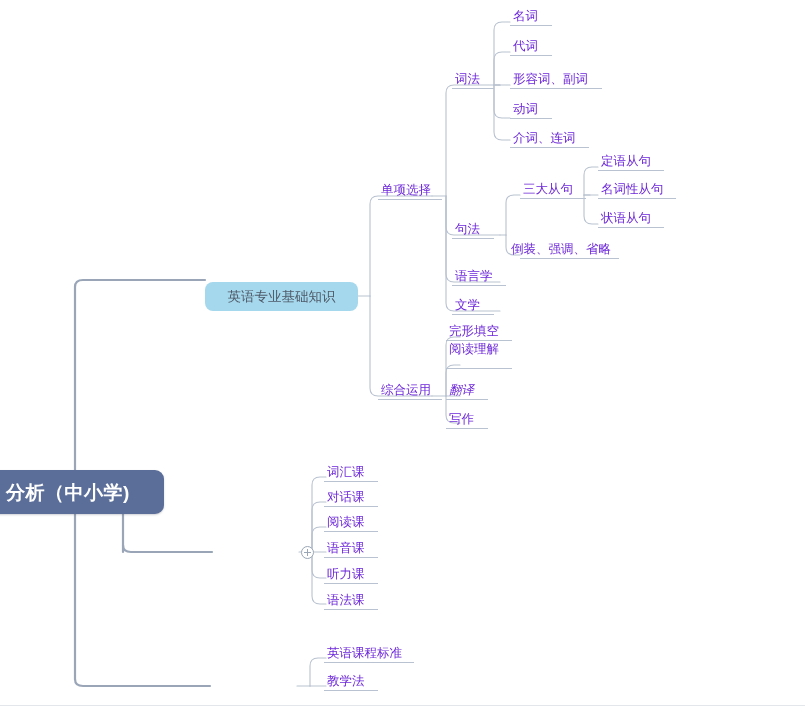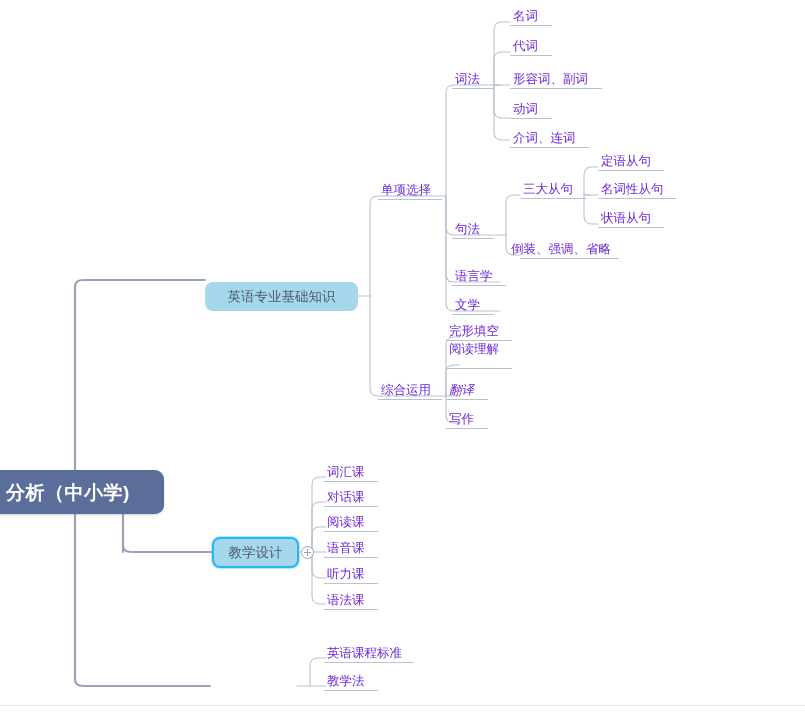--- a/index.html
+++ b/index.html
@@ -171,23 +171,20 @@
   </svg>
 
   <div class="node root" style="left:-28px; top:470px; width:192px; height:44px;">
     <span>分析（中小学)</span>
   </div>
 
   <div class="node l1" style="left:205px; top:282px; width:153px; height:29px;">
     <span>英语专业基础知识</span>
   </div>
 
-  <div class="node l1 selected" style="left:212px; top:537px; width:87px; height:31px;">
-    <span>教学设计</span>
-  </div>
   <div class="toggle" style="left:301px; top:546px;"></div>
 
 
   <div class="node leaf" style="left:381px; top:182px; width:58px; height:16px;">
     <span>单项选择</span>
   </div>
   <div class="underline" style="left:378px; top:199px; width:64px;"></div>
 
   <div class="node leaf" style="left:455px; top:71px; width:34px; height:16px;">
     <span>词法</span>

